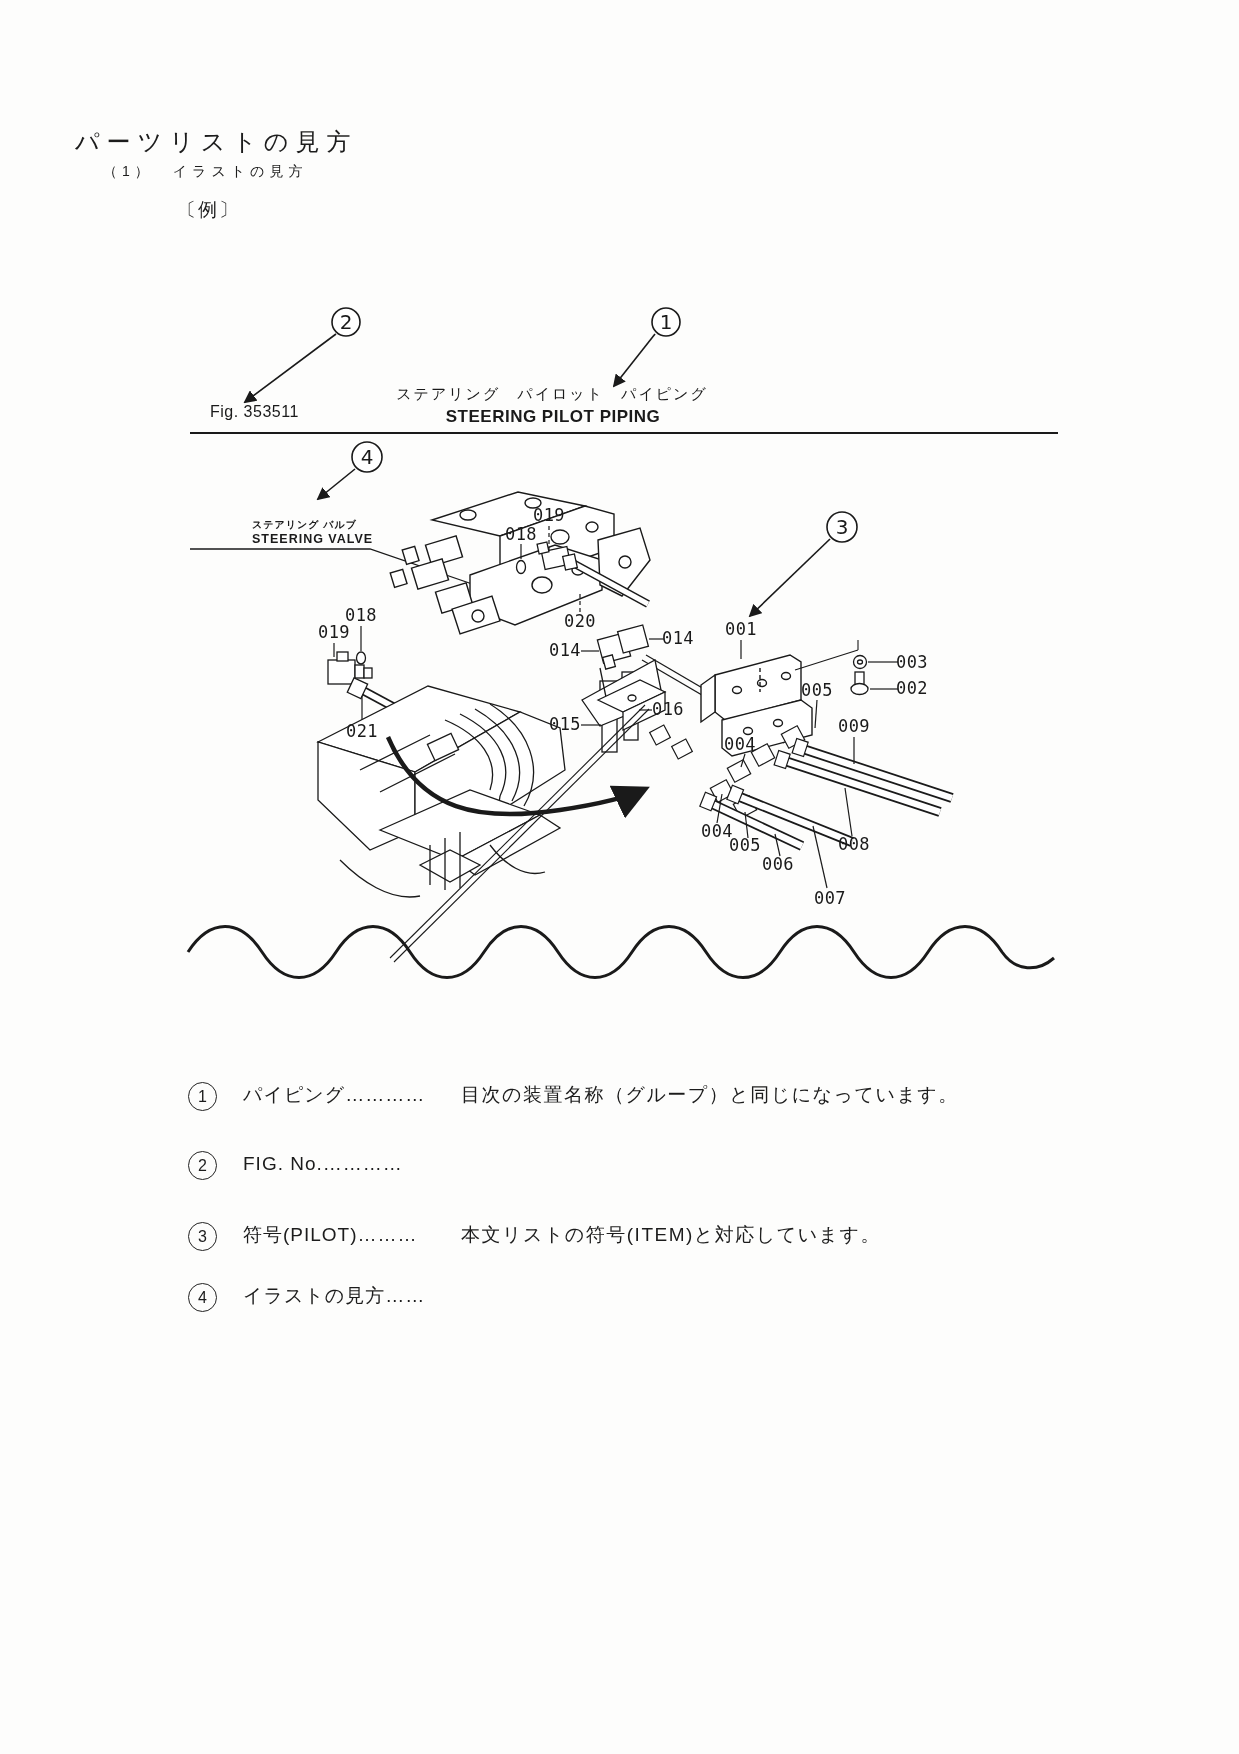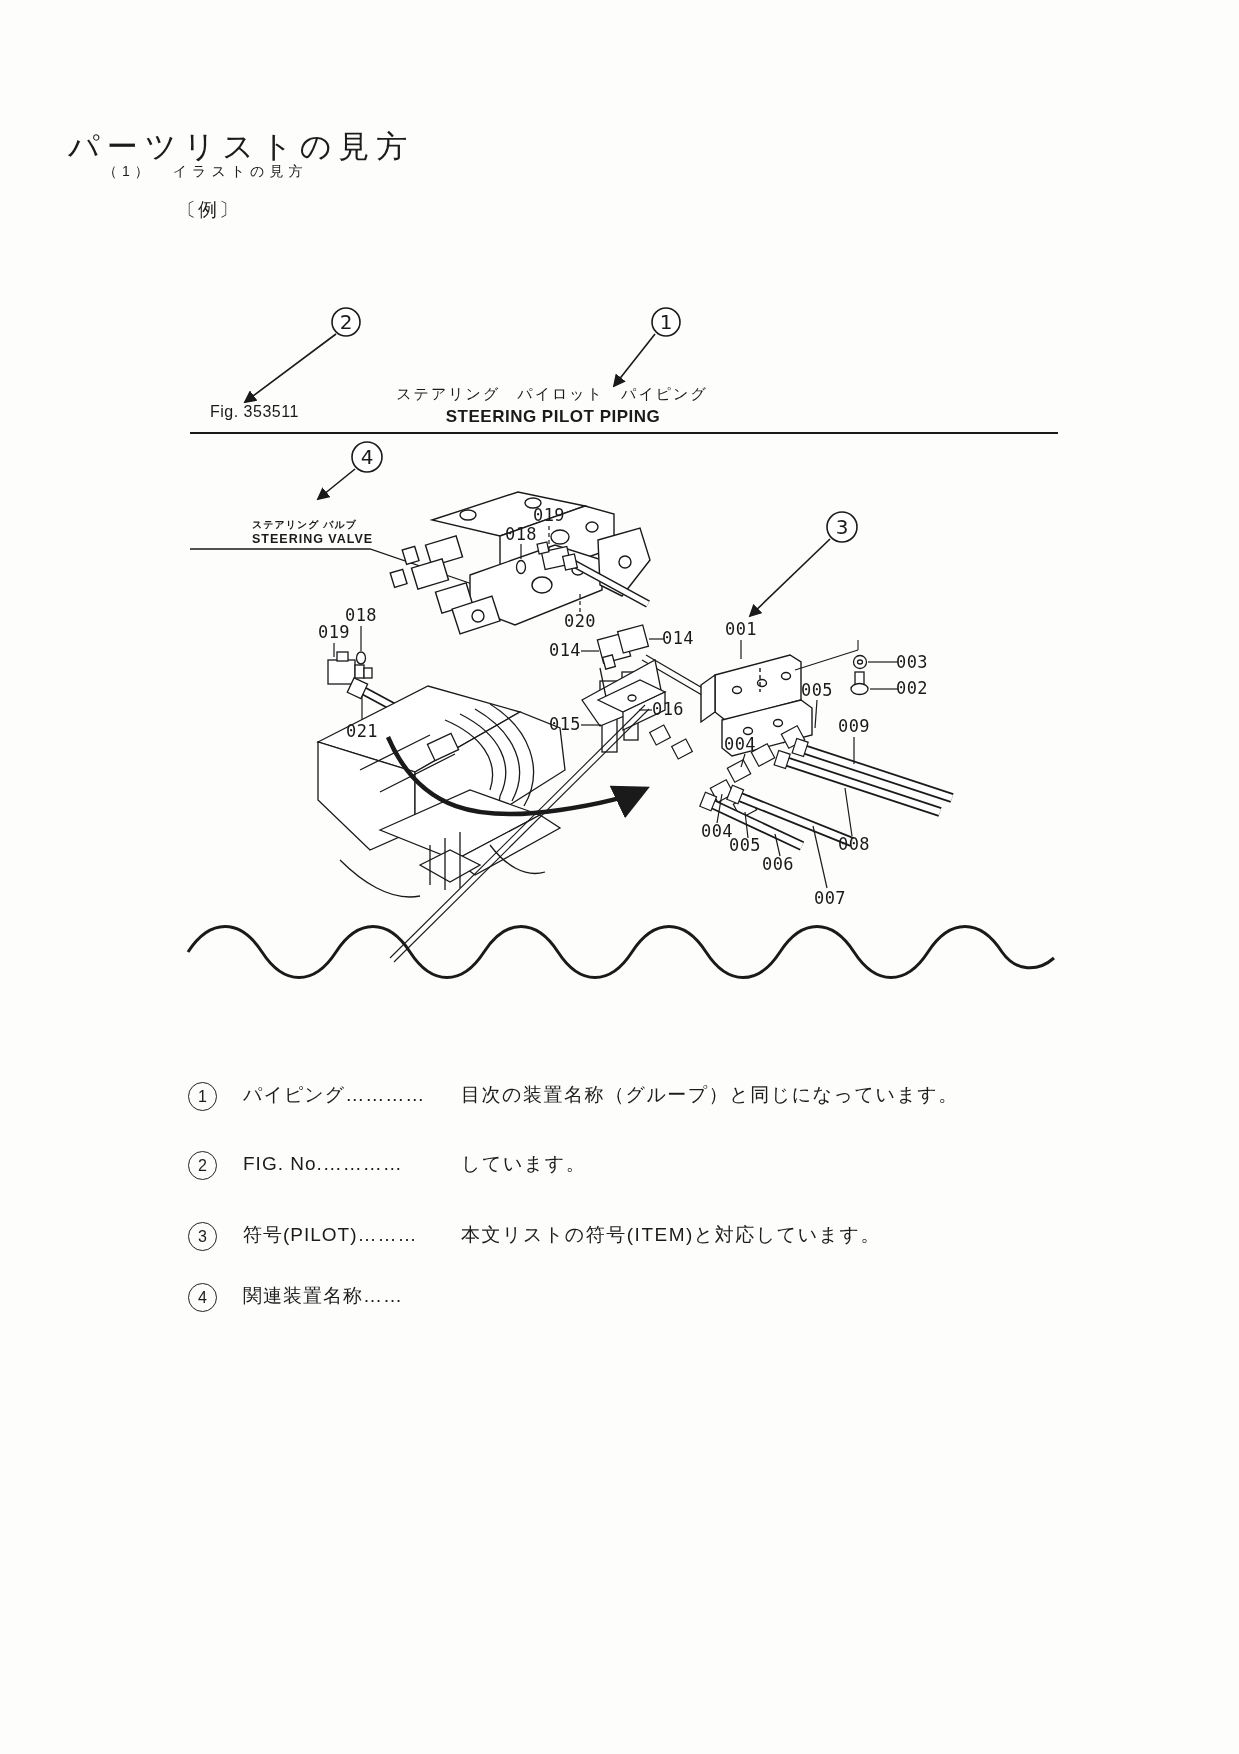--- a/index.html
+++ b/index.html
@@ -3,21 +3,21 @@
 <meta charset="utf-8">
 <style>
   html,body{margin:0;padding:0;}
   body{
     width:1239px;height:1754px;position:relative;
     background:#fdfdfc;color:#1c1c1c;
     font-family:"Liberation Sans","DejaVu Sans",sans-serif;
     overflow:hidden;
   }
   .abs{position:absolute;}
-  .heading{left:68px;top:126px;font-size:31px;letter-spacing:7px;font-weight:500;}
+  .heading{left:75px;top:126px;font-size:24px;letter-spacing:7px;font-weight:500;}
   .subheading{left:103px;top:163px;font-size:14px;letter-spacing:5px;}
   .example{left:177px;top:197px;font-size:19px;letter-spacing:2px;}
   svg text{font-family:"DejaVu Sans Mono","Liberation Mono",monospace;fill:#1a1a1a;}
   svg .lbl{font-size:17px;letter-spacing:0.5px;}
   svg .callout-digit{font-family:"DejaVu Sans",sans-serif;font-size:20px;}
   svg .figno{font-family:"Liberation Sans",sans-serif;font-size:16px;letter-spacing:0.5px;}
   svg .titleja{font-family:"Liberation Sans",sans-serif;font-size:15px;letter-spacing:2px;}
   svg .titleen{font-family:"Liberation Sans",sans-serif;font-size:17px;font-weight:bold;letter-spacing:0.5px;}
   svg .valveja{font-family:"Liberation Sans",sans-serif;font-size:10px;font-weight:bold;letter-spacing:1px;}
   svg .valveen{font-family:"Liberation Sans",sans-serif;font-size:12.5px;font-weight:bold;letter-spacing:1px;}
@@ -290,31 +290,30 @@
     <span class="desc">
       <span>目次の装置名称（グループ）と同じになっています。</span>
       <span></span>
     </span>
   </div>
 
   <div class="legend-row r2">
     <span class="circ">2</span>
     <span class="term">FIG.  No.…………</span>
     <span class="desc">
-      <span>しています。</span>
     </span>
   </div>
 
   <div class="legend-row r3">
     <span class="circ">3</span>
     <span class="term">符号(PILOT)………</span>
     <span class="desc">
       <span>本文リストの符号(ITEM)と対応しています。</span>
       <span></span>
     </span>
   </div>
 
   <div class="legend-row">
     <span class="circ">4</span>
-    <span class="term">関連装置名称……</span>
+    <span class="term">イラストの見方……</span>
   </div>
 
 </div>
 
 </body></html>

